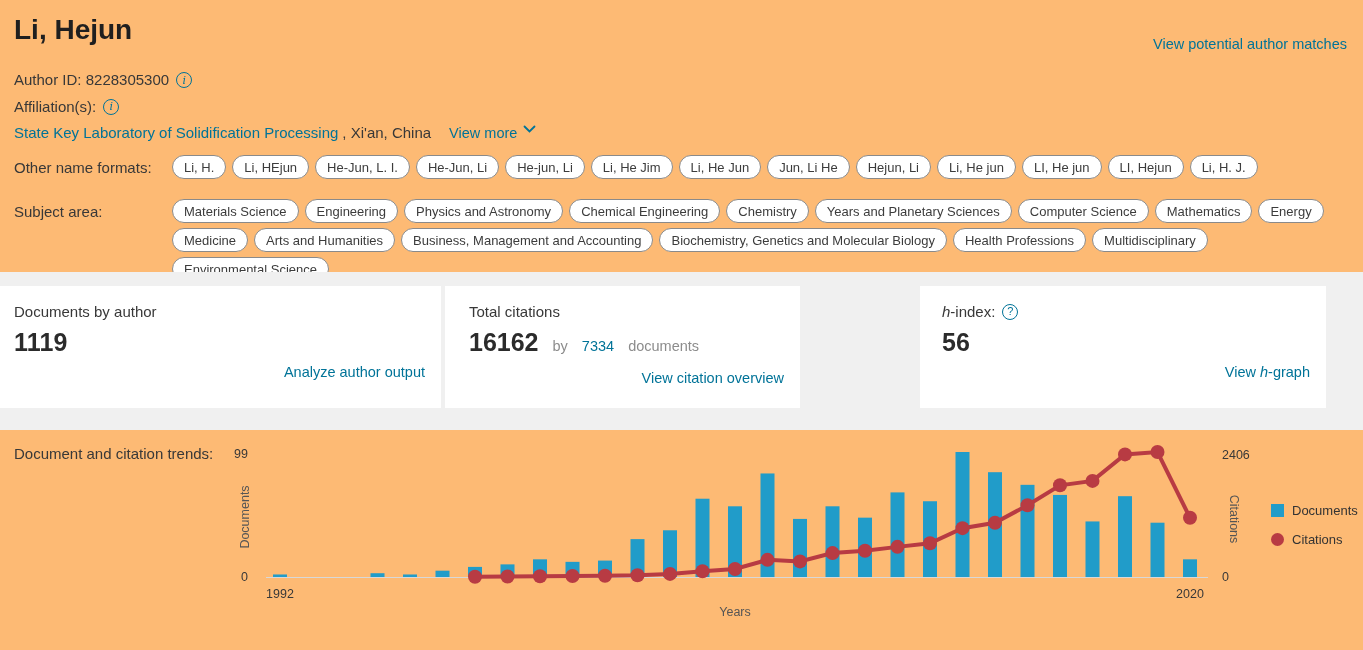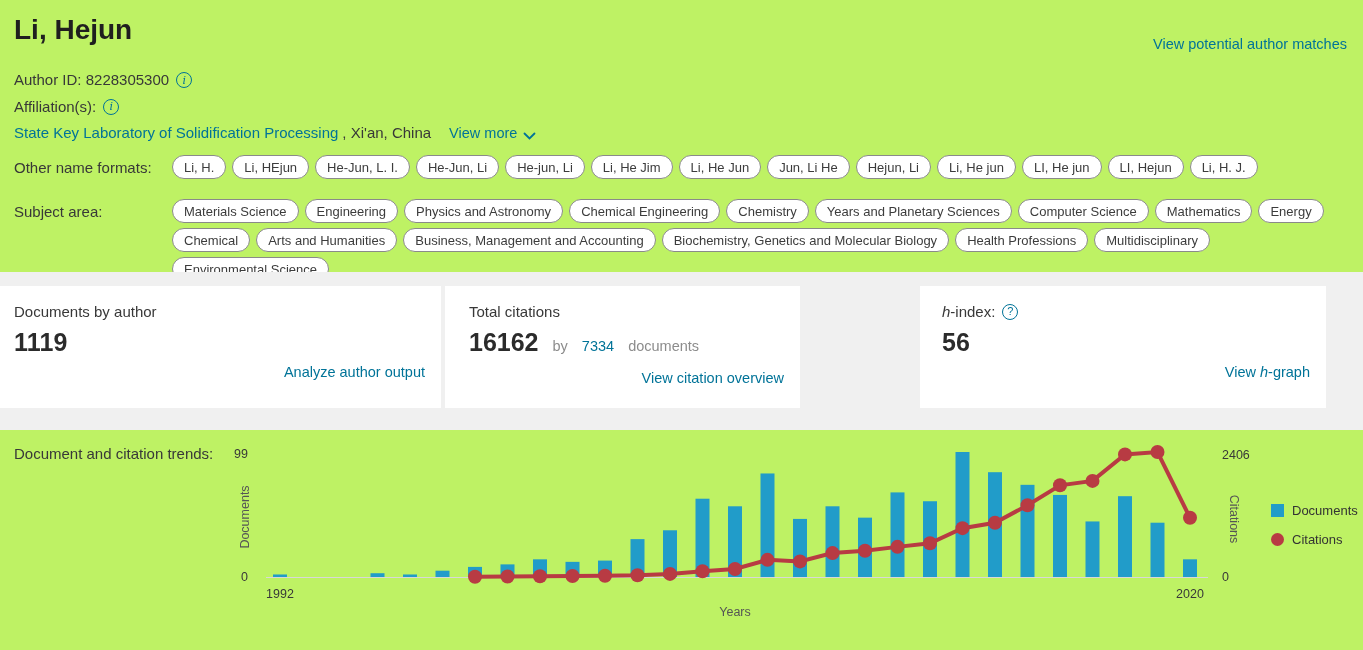--- a/index.html
+++ b/index.html
@@ -1,29 +1,29 @@
 <!DOCTYPE html>
 <html><head>
 <meta charset="utf-8">
 <style>
   * { margin:0; padding:0; box-sizing:border-box; }
   body { font-family:"Liberation Sans","DejaVu Sans",sans-serif; background:#ffffff; }
-  #page { position:relative; width:1363px; height:650px; background:#bef264; overflow:hidden; color:#383838; }
+  #page { position:relative; width:1363px; height:650px; background:#fdba74; overflow:hidden; color:#383838; }
 
   .abs { position:absolute; }
   a, .link { color:#007398; text-decoration:none; cursor:pointer; }
 
   #author-name { left:14px; top:14px; font-size:28px; font-weight:600; color:#1f1f1f; }
   #author-matches { right:16px; top:36px; font-size:14.5px; }
 
   .meta-row { left:14px; font-size:15px; display:flex; align-items:center; gap:7px; }
   #author-id-row { top:71px;align-items:flex-end; }
   #affiliation-label-row { top:98px; }
   #affiliation-row { top:124px; display:flex; align-items:center; gap:4px; }
-  #affiliation-row .vm { margin-left:14px; display:inline-flex; align-items:flex-end; gap:6px; font-size:14.5px; }
+  #affiliation-row .vm { margin-left:14px; display:inline-flex; align-items:flex-start; gap:6px; font-size:14.5px; }
 
   .circle-icon { display:inline-flex; width:16px; height:16px; border:1.5px solid #007398; border-radius:50%;
     color:#007398; font-size:11px; line-height:1; align-items:center; justify-content:center; cursor:pointer; flex:0 0 auto; }
   .circle-icon.it { font-style:italic; font-family:"DejaVu Serif",serif; }
 
   .label-col { left:14px; font-size:15px; color:#383838; }
   #other-names-label { top:159px; }
   #subject-label { top:203px; }
 
   .pill-row { left:172px; right:12px; display:flex; flex-wrap:wrap; gap:5px 6px; }
@@ -112,21 +112,21 @@
   <div id="subject-areas" class="abs pill-row">
       <span class="pill">Materials Science</span>
       <span class="pill">Engineering</span>
       <span class="pill">Physics and Astronomy</span>
       <span class="pill">Chemical Engineering</span>
       <span class="pill">Chemistry</span>
       <span class="pill">Years and Planetary Sciences</span>
       <span class="pill">Computer Science</span>
       <span class="pill">Mathematics</span>
       <span class="pill">Energy</span>
-      <span class="pill">Chemical</span>
+      <span class="pill">Medicine</span>
       <span class="pill">Arts and Humanities</span>
       <span class="pill">Business, Management and Accounting</span>
       <span class="pill">Biochemistry, Genetics and Molecular Biology</span>
       <span class="pill">Health Professions</span>
       <span class="pill">Multidisciplinary</span>
       <span class="pill">Environmental Science</span>
     </div>
 
   <div id="metrics-band" class="abs">
     <div id="card-documents" class="card">

